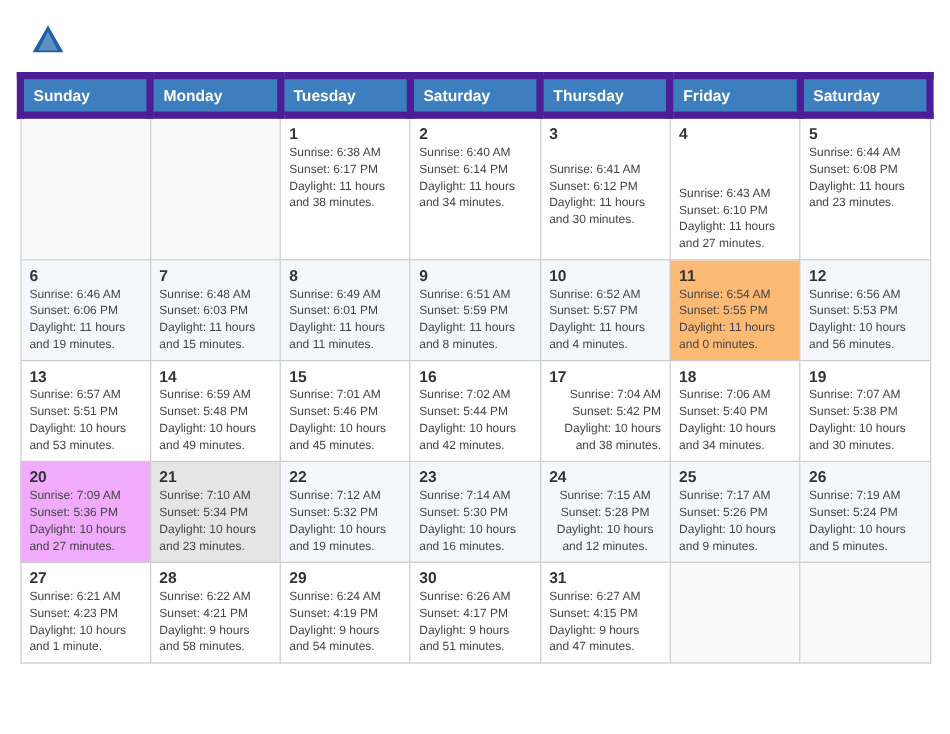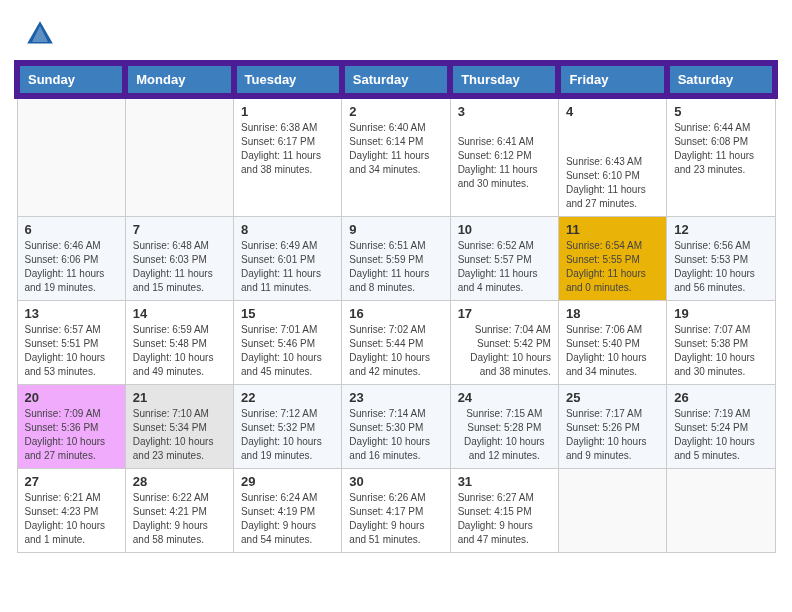--- a/index.html
+++ b/index.html
@@ -208,21 +208,21 @@
 Daylight: 11 hours
 and 8 minutes.</div>
           </td>
           <td style="background: rgb(244, 248, 253);">
             <span class="day-num">10</span>
             <div class="day-info" style="white-space: pre-line;">Sunrise: 6:52 AM
 Sunset: 5:57 PM
 Daylight: 11 hours
 and 4 minutes.</div>
           </td>
-          <td style="background: #eab308;">
+          <td style="background: #fdba74;">
             <span class="day-num">11</span>
             <div class="day-info" style="white-space: pre-line;">Sunrise: 6:54 AM
 Sunset: 5:55 PM
 Daylight: 11 hours
 and 0 minutes.</div>
           </td>
           <td style="background: rgb(244, 248, 253);">
             <span class="day-num">12</span>
             <div class="day-info" style="white-space: pre-line;">Sunrise: 6:56 AM
 Sunset: 5:53 PM

